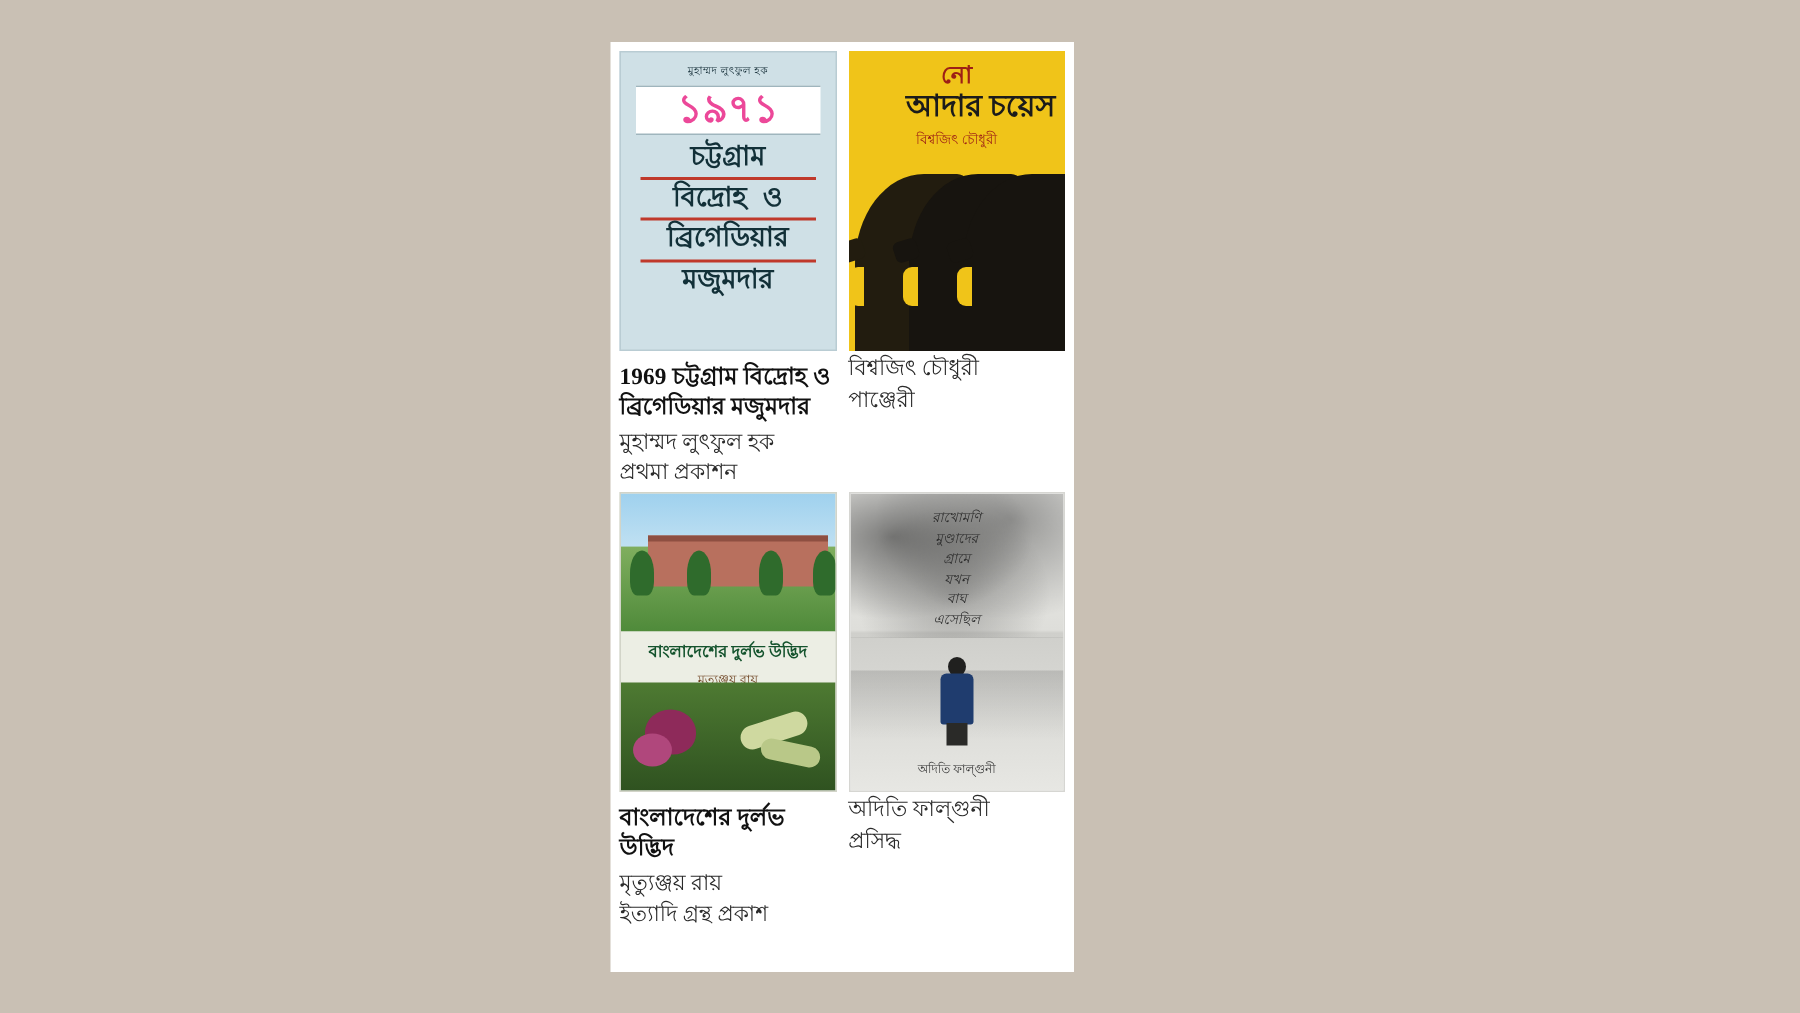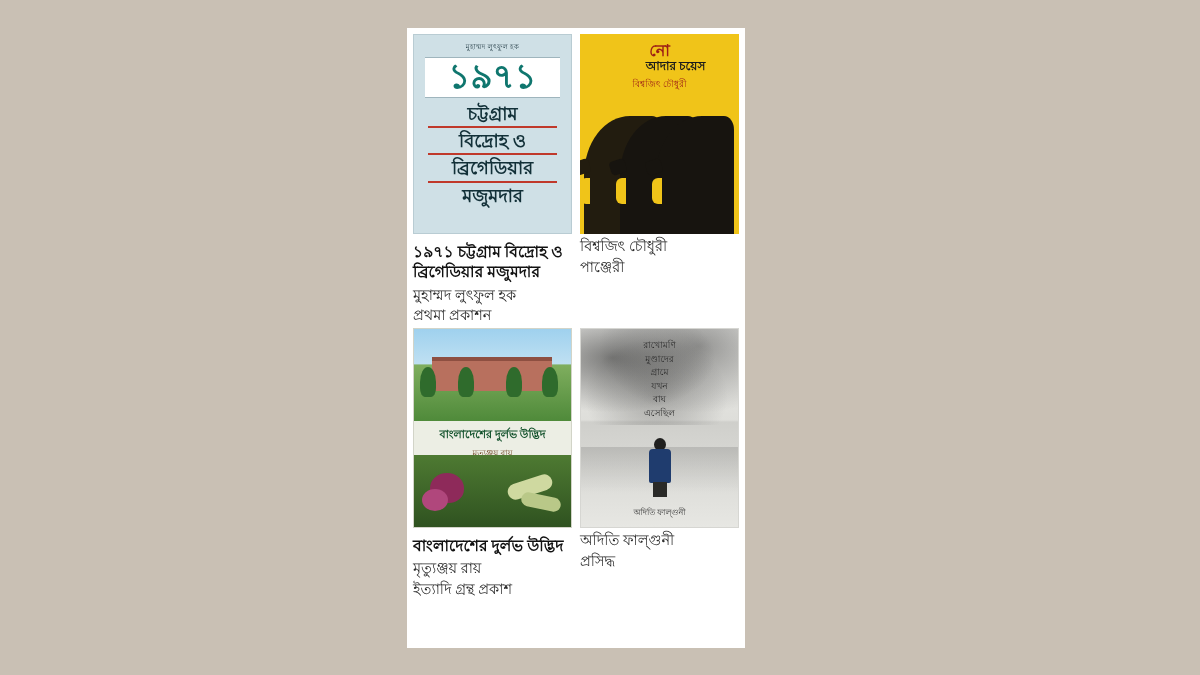--- a/index.html
+++ b/index.html
@@ -16,21 +16,21 @@
   .stage {
     position: relative;
     width: 1200px;
     height: 675px;
     background: #c9c0b4;
   }
   .panel {
     position: absolute;
     left: 407px;
     top: 28px;
-    width: 338px;
+    width: 309px;
     height: 620px;
     background: #ffffff;
     overflow: hidden;
   }
   .grid {
     display: grid;
     grid-template-columns: 1fr 1fr;
     column-gap: 8px;
     row-gap: 2px;
     padding: 6px 6px 0 6px;
@@ -85,32 +85,32 @@
     margin-top: 4px;
     width: 86%;
     background: #ffffff;
     text-align: center;
     padding: 2px 0 3px 0;
     border-top: 1px solid #9fb5bd;
     border-bottom: 1px solid #9fb5bd;
   }
   .cv1 .c1-year {
     font-family: "Liberation Serif", serif;
-    font-size: 34px;
-    font-weight: 700;
-    color: #0f766e;
+    font-size: 26px;
+    font-weight: 700;
+    color: #ec4899;
     line-height: 1;
   }
   .cv1 .c1-stack {
     margin-top: 6px;
     width: 82%;
     text-align: center;
   }
   .cv1 .c1-line {
-    font-family: Liberation Serif, serif;
+    font-family: Liberation Mono, monospace;
     font-size: 18px;
     font-weight: 700;
     color: #123038;
     line-height: 1.18;
     border-bottom: 2px solid #c0392b;
     padding-bottom: 1px;
     margin-bottom: 3px;
   }
   .cv1 .c1-line:last-child { border-bottom: none; }
 
@@ -128,21 +128,21 @@
   }
   .cv2 .c2-t1 {
     font-family: "Liberation Serif", serif;
     font-size: 16px;
     font-weight: 700;
     color: #9d1f16;
     line-height: 1.15;
   }
   .cv2 .c2-t2 {
     font-family: "Liberation Serif", serif;
-    font-size: 12px;
+    font-size: 20px;
     font-weight: 700;
     color: #1b1b1b;
     line-height: 1.15;
     padding-left: 32px;
   }
   .cv2 .c2-sub {
     margin-top: 3px;
     font-family: "Liberation Serif", serif;
     font-size: 9px;
     color: #9d1f16;
@@ -281,20 +281,21 @@
   }
   .cv4 .c4-text {
     position: absolute;
     top: 10px; left: 0; right: 0;
     text-align: center;
     font-family: "Liberation Serif", serif;
     font-size: 9px;
     line-height: 1.5;
     color: #2c2c2c;
     z-index: 2;
+    font-style: italic;
   }
   .cv4 .c4-hill {
     position: absolute;
     bottom: 34px; left: 0; right: 0; height: 46px;
     background: linear-gradient(to bottom, rgba(90,90,90,0.22), rgba(90,90,90,0));
   }
   .cv4 .c4-girl-body {
     position: absolute;
     left: 50%;
     margin-left: -11px;
@@ -345,21 +346,21 @@
           <div class="c1-band">
             <div class="c1-year">১৯৭১</div>
           </div>
           <div class="c1-stack">
             <div class="c1-line">চট্টগ্রাম</div>
             <div class="c1-line">বিদ্রোহ ও</div>
             <div class="c1-line">ব্রিগেডিয়ার</div>
             <div class="c1-line">মজুমদার</div>
           </div>
         </div>
-        <div class="card-title">১৯৭১ চট্টগ্রাম বিদ্রোহ ও ব্রিগেডিয়ার মজুমদার</div>
+        <div class="card-title">1969 চট্টগ্রাম বিদ্রোহ ও ব্রিগেডিয়ার মজুমদার</div>
         <div class="card-author">মুহাম্মদ লুৎফুল হক</div>
         <div class="card-pub">প্রথমা প্রকাশন</div>
       </div>
 
       <div class="card">
         <div class="cover cv2">
           <div class="c2-top">
             <div class="c2-t1">নো</div>
             <div class="c2-t2">আদার চয়েস</div>
             <div class="c2-sub">বিশ্বজিৎ চৌধুরী</div>

